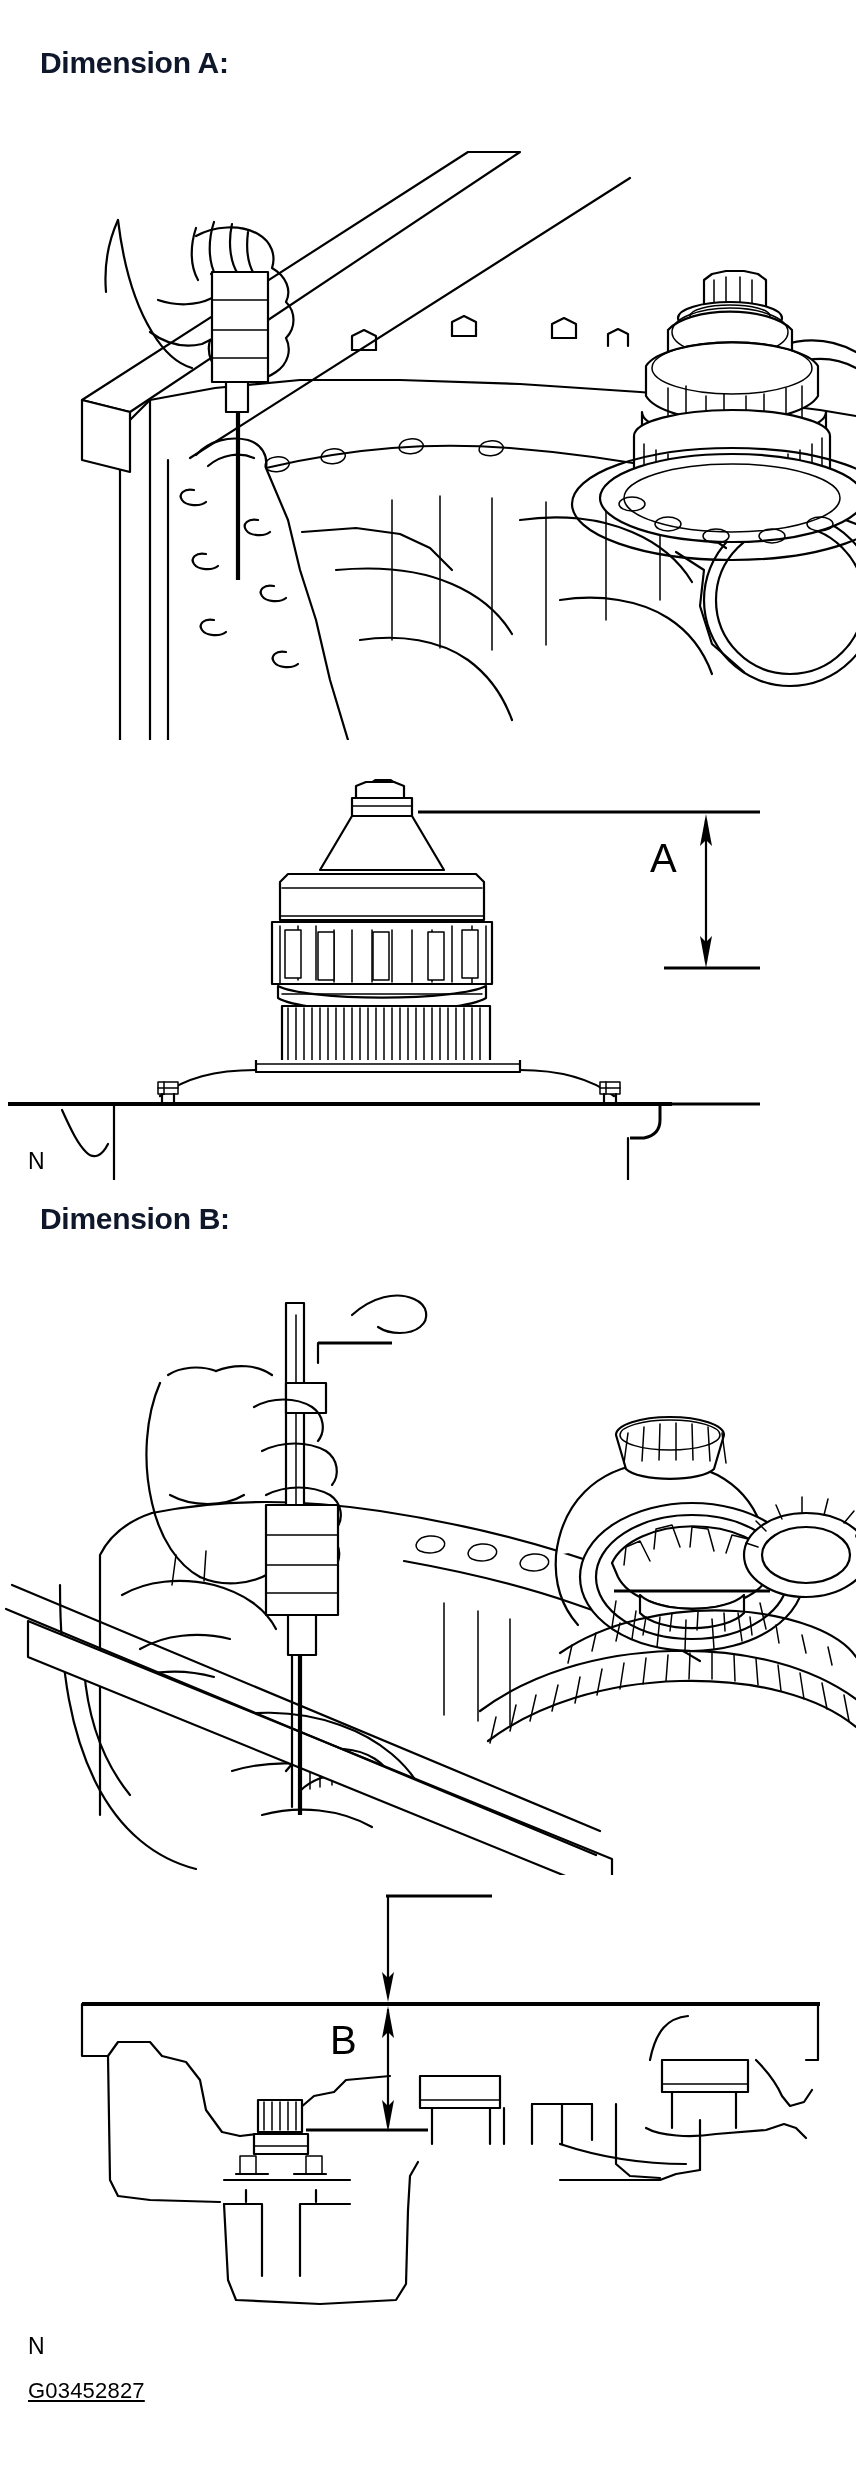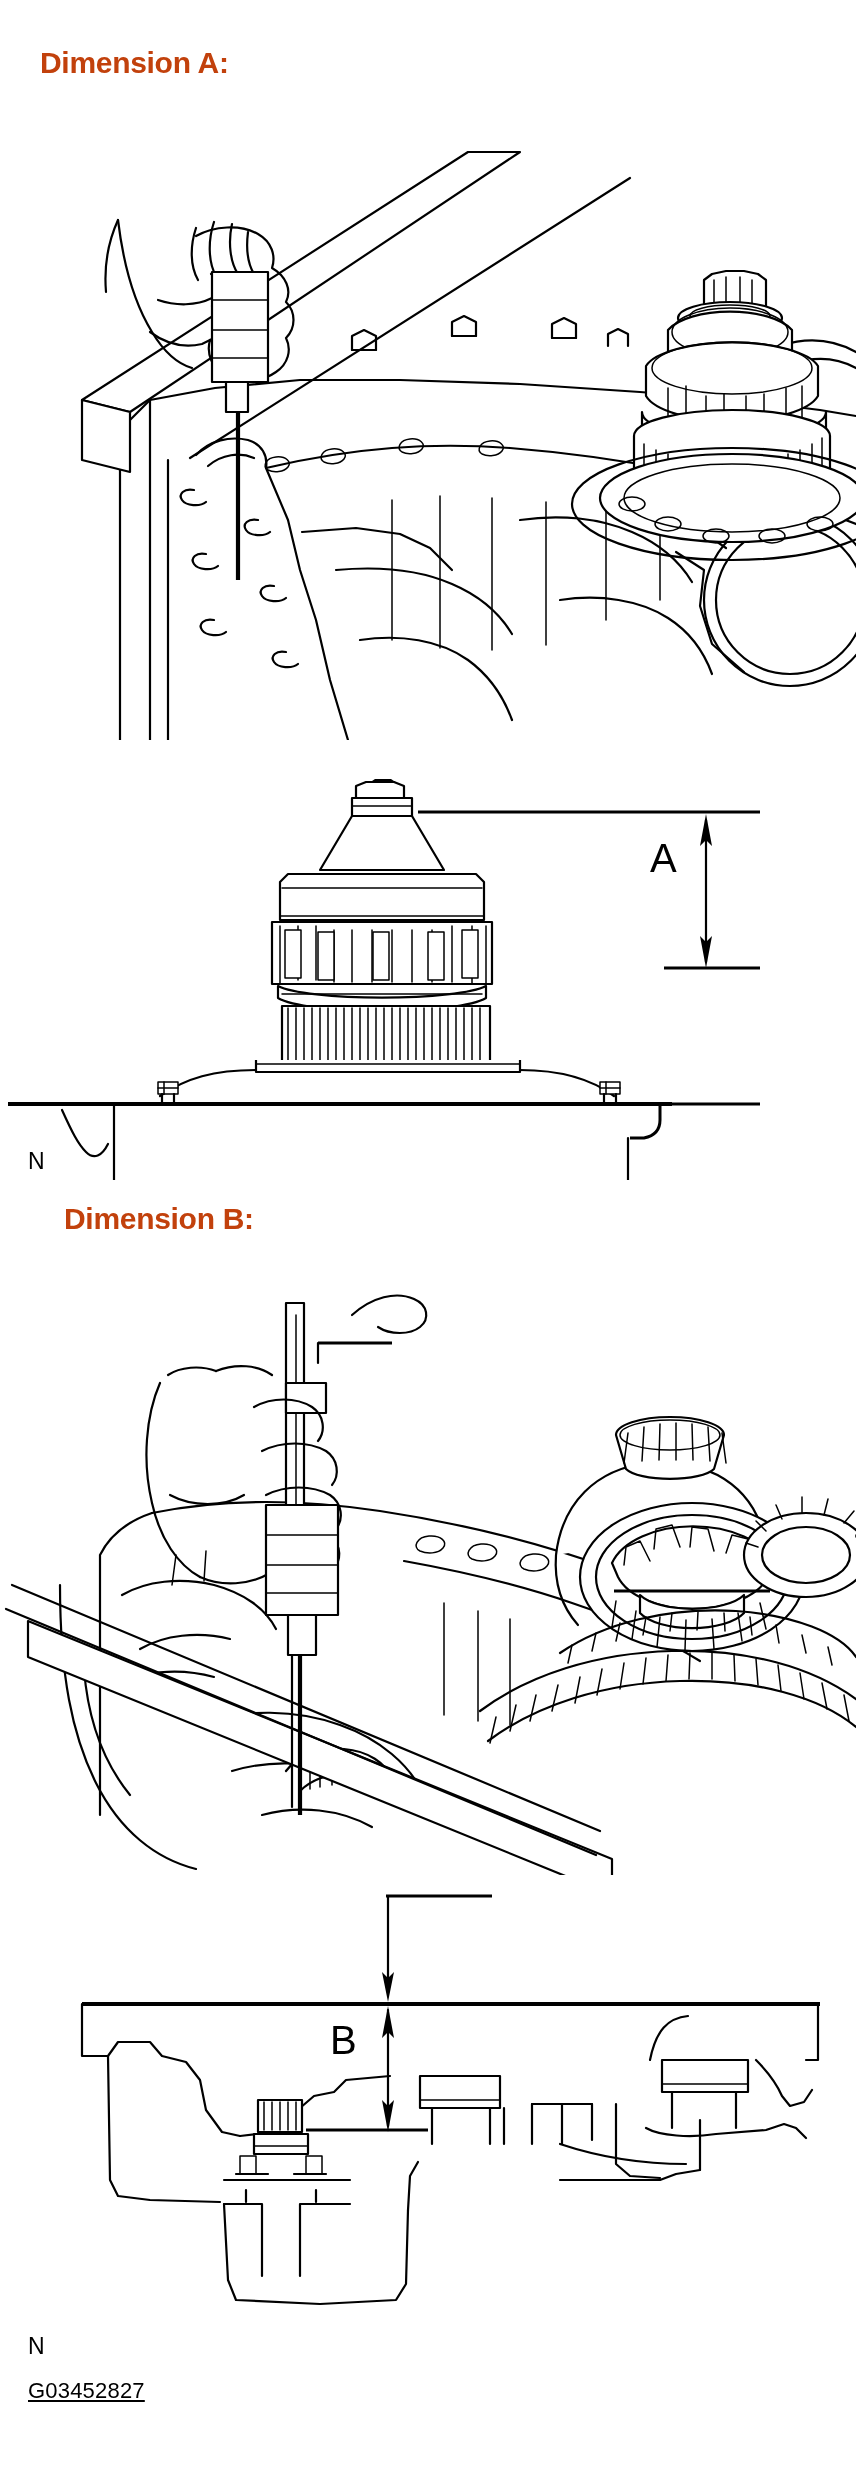--- a/index.html
+++ b/index.html
@@ -18,21 +18,21 @@
     height: 2478px;
     background: #ffffff;
     overflow: hidden;
   }
   .heading {
     position: absolute;
     font-family: "Liberation Sans", sans-serif;
     font-weight: bold;
     font-size: 30px;
     letter-spacing: -0.3px;
-    color: #c2410c;
+    color: #0f172a;
     white-space: nowrap;
   }
   .marker {
     position: absolute;
     font-family: "Liberation Sans", sans-serif;
     font-weight: normal;
     font-size: 23px;
     color: #000000;
     white-space: nowrap;
   }
@@ -288,21 +288,21 @@
       <path class="ln" d="M62 50 C72 72 78 84 86 92 C94 100 102 96 108 84"></path>
       <path class="ln-m" d="M660 44 L660 60 C660 70 654 76 644 78 L630 78"></path>
       <path class="ln" d="M628 78 L628 120"></path>
     </svg>
   </div>
 
   <div class="dimlabel" style="left:650px; top:836px;">A</div>
 
   <div class="marker" style="left:28px; top:1148px;">N</div>
 
-  <div class="heading" style="left:40px; top:1202px;margin-left:24px;">Dimension B:</div>
+  <div class="heading" style="left:40px; top:1202px;">Dimension B:</div>
 
   <div class="artwork" style="left:0px; top:1255px; width:856px; height:620px;">
     <svg width="856" height="620" viewBox="0 0 856 620">
 
       <path class="ln" d="M100 300 L100 560 M100 300 C110 280 128 266 152 258"></path>
       <path class="ln" d="M60 330 C60 420 72 480 96 528 C120 576 156 604 196 614"></path>
       <path class="ln" d="M152 258 C220 244 300 244 380 256 C460 268 540 288 612 314"></path>
 
       <path class="ln" d="M122 340 C146 326 180 322 214 330 C244 338 266 354 276 374"></path>
       <path class="ln" d="M140 394 C164 380 198 376 230 384"></path>

